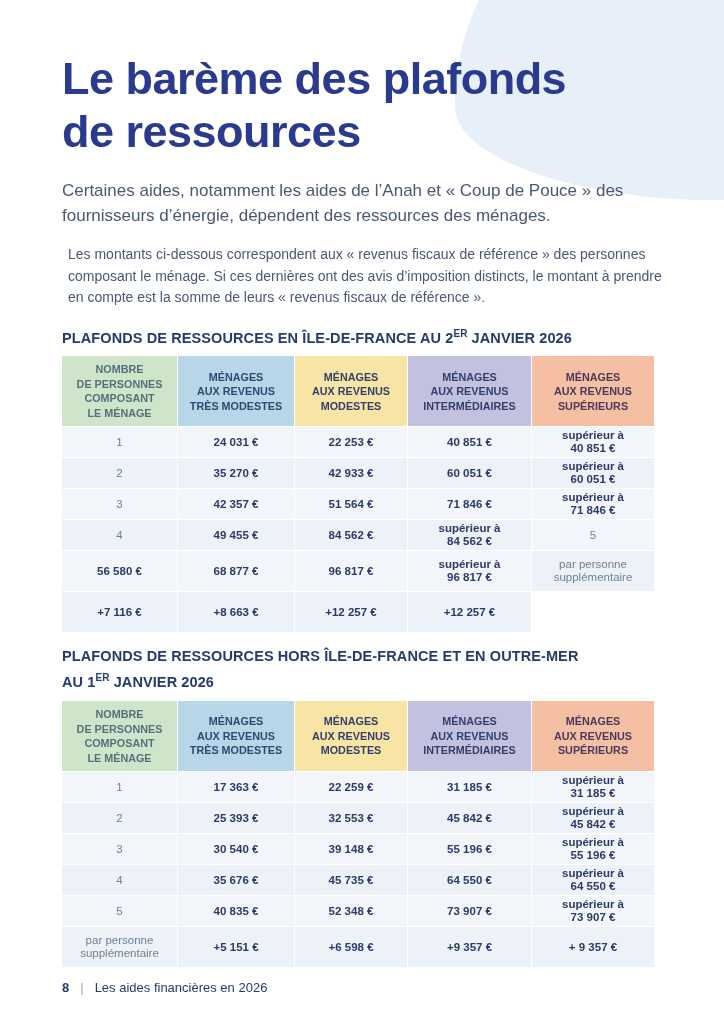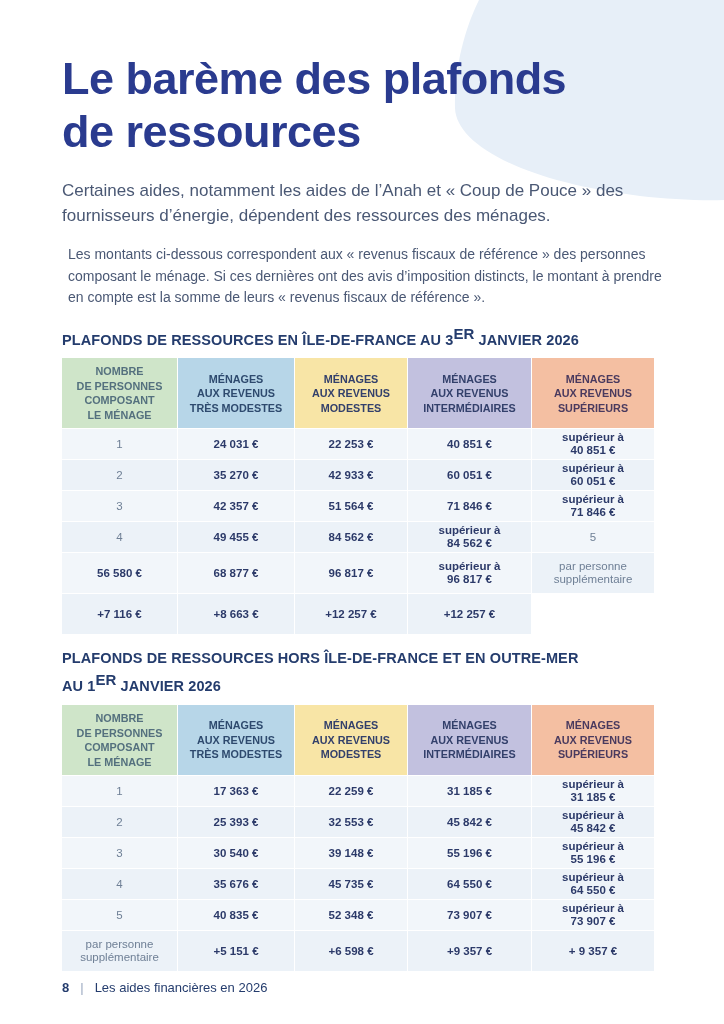--- a/index.html
+++ b/index.html
@@ -32,21 +32,21 @@
     color:var(--c-body,#4a5874);
     width:602px;
   }
   .section-heading{
     margin:14px 0 0 0;
     font-size:14.5px;line-height:21px;
     font-weight:600;
     color:var(--c-heading,#243c6d);
     letter-spacing:0.1px;
   }
-  .section-heading sup{font-size:15px;}
+  .section-heading sup{font-size:10px;}
   .rtable{
     display:grid;
     grid-template-columns:115px 116px 112px 123px 122px;
     gap:1px;
     width:597px;
     margin-top:8px;
   }
   .hcell{
     box-sizing:border-box;
     min-height:70px;
@@ -90,21 +90,21 @@
 
   <div class="content">
 
     <h1 class="title">Le barème des plafonds
 de ressources</h1>
 
     <p class="intro">Certaines aides, notamment les aides de l’Anah et « Coup de Pouce » des fournisseurs d’énergie, dépendent des ressources des ménages.</p>
 
     <p class="note">Les montants ci-dessous correspondent aux « revenus fiscaux de référence » des personnes composant le ménage. Si ces dernières ont des avis d’imposition distincts, le montant à prendre en compte est la somme de leurs « revenus fiscaux de référence ».</p>
 
-    <h2 class="section-heading"><span>PLAFONDS DE RESSOURCES EN ÎLE-DE-FRANCE AU 3</span><sup>ER</sup><span> JANVIER 2026</span></h2>
+    <h2 class="section-heading"><span>PLAFONDS DE RESSOURCES EN ÎLE-DE-FRANCE AU 2</span><sup>ER</sup><span> JANVIER 2026</span></h2>
 
     <div class="rtable">
         <div class="hcell" style="background: rgb(207, 229, 201); color: rgb(84, 112, 126);">NOMBRE
 DE PERSONNES
 COMPOSANT
 LE MÉNAGE</div>
         <div class="hcell" style="background: rgb(183, 214, 232); color: rgb(46, 74, 110);">MÉNAGES
 AUX REVENUS
 TRÈS MODESTES</div>
         <div class="hcell" style="background: rgb(248, 229, 166); color: rgb(51, 64, 107);">MÉNAGES

